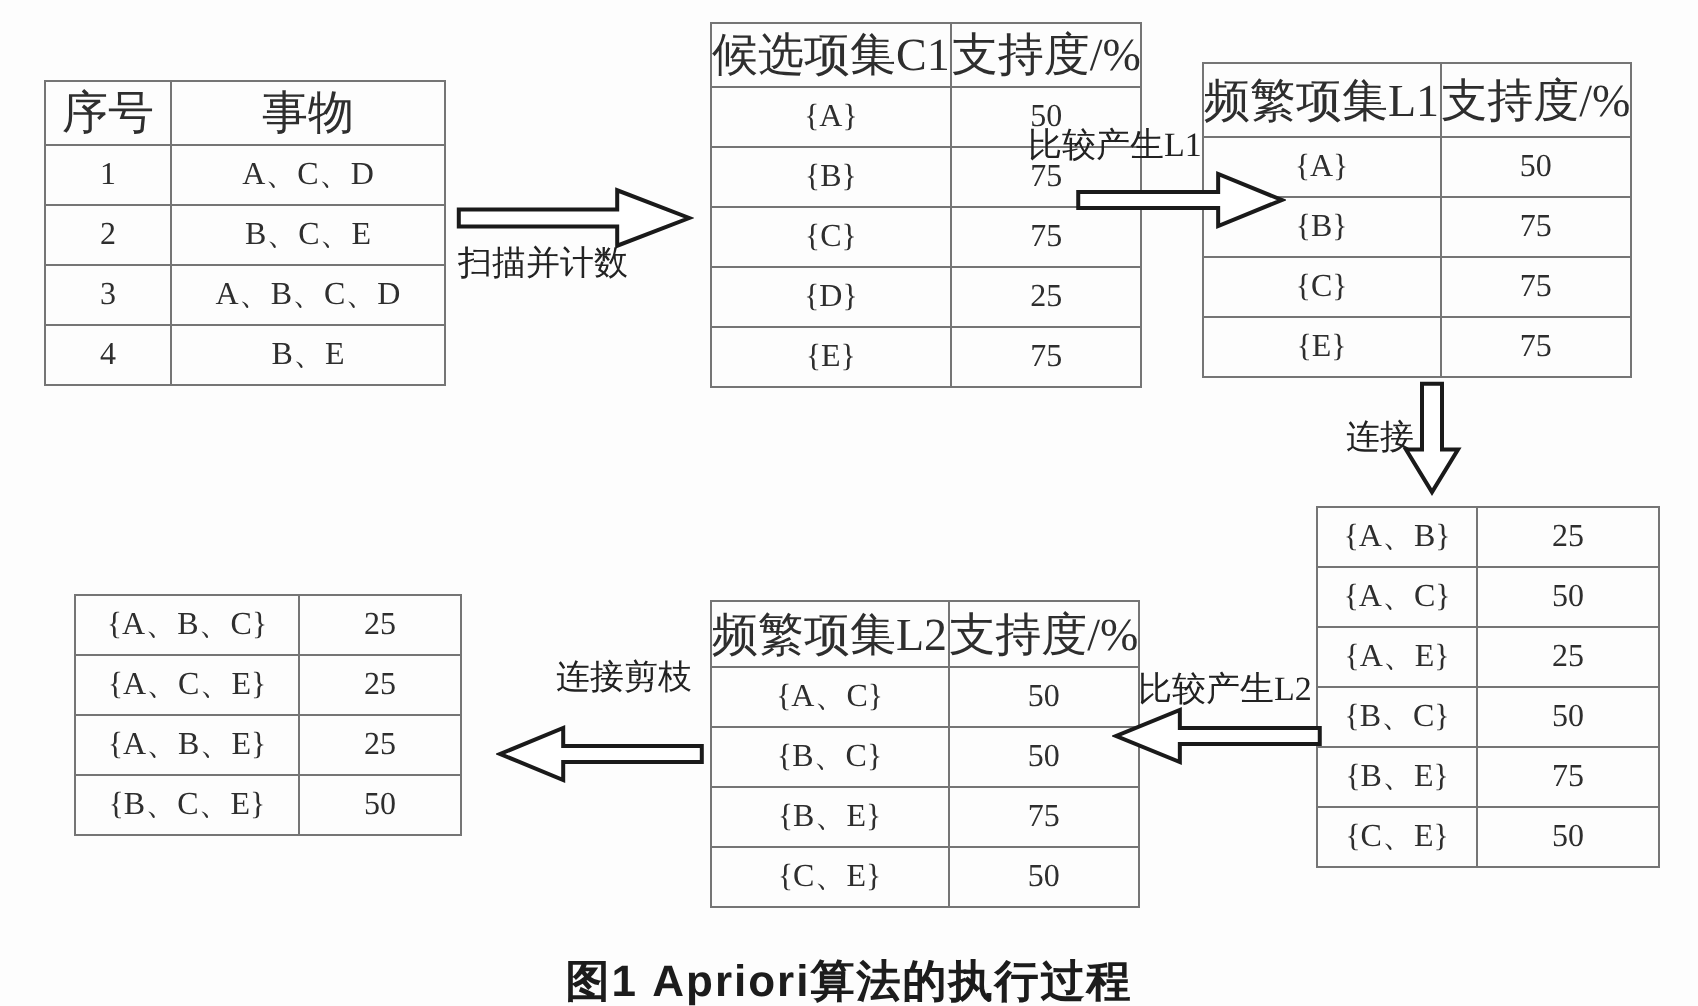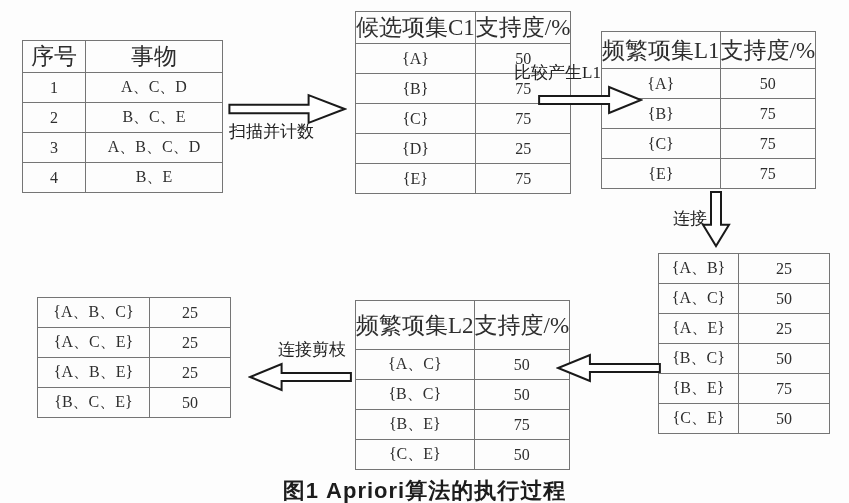--- a/index.html
+++ b/index.html
@@ -21,21 +21,21 @@
   .tbl tr { height:30px; }
 
   #t1 { left:22px; top:40px; }  #t1 tr.h { height:31px; }
   #t1 col.ca { width:63px; }    #t1 col.cb { width:137px; }
   #t2 { left:355px; top:11px; } #t2 tr.h { height:32px; }
   #t2 col.ca { width:102px; }   #t2 col.cb { width:74px; }
   #t3 { left:601px; top:15px;margin-top:16px; } #t3 tr.h { height:37px; }
   #t3 col.ca { width:108px; }   #t3 col.cb { width:68px; }
   #t4 { left:658px; top:253px; }#t4 tr.h { height:30px; }
   #t4 col.ca { width:80px; }    #t4 col.cb { width:91px; }
-  #t5 { left:355px; top:300px; }#t5 tr.h { height:49px; }
+  #t5 { left:355px; top:300px; }#t5 tr.h { height:33px; }
   #t5 col.ca { width:108px; }   #t5 col.cb { width:90px; }
   #t6 { left:37px; top:297px; } #t6 tr.h { height:34px; }
   #t6 col.ca { width:112px; }   #t6 col.cb { width:81px; }
 
   .arrow-label {
     position:absolute; font-size:17px; color:#222; white-space:nowrap;
     font-family:"Liberation Serif","DejaVu Serif",serif;
   }
   .arrow-svg { position:absolute; display:block; }
   .arrow-svg polygon {
@@ -44,21 +44,21 @@
   }
   #arr1 { left:227px; top:93px;  width:120px; height:32px; }
   #lab1 { left:229px; top:76px;margin-top:44px; }
   #arr2 { left:537px; top:85px;  width:106px; height:30px; }
   #lab2 { left:514px; top:61px; }
   #arr3 { left:701px; top:190px; width:30px;  height:58px; }
   #lab3 { left:673px; top:207px; }
   #arr4 { left:556px; top:353px; width:106px; height:30px; }
   #lab4 { left:569px; top:333px; }
   #arr5 { left:248px; top:362px; width:105px; height:30px; }
-  #lab5 { left:278px; top:338px; }
+  #lab5 { left:278px; top:327px; }
 
   .caption {
     position:absolute; left:0; top:476px; width:100%;
     text-align:center; font-size:22px; font-weight:bold; color:#1c1c1c;
     font-family:"Liberation Sans","DejaVu Sans",sans-serif;
     letter-spacing:1px;
   }
 </style>
 </head>
 <body>
@@ -263,20 +263,21 @@
   <span class="arrow-label" id="lab2">比较产生L1</span>
   <svg class="arrow-svg" id="arr2" viewBox="0 0 100 30" preserveAspectRatio="none">
     <polygon points="2,11 68,11 68,2 98,15 68,28 68,19 2,19"></polygon>
   </svg>
 
   <span class="arrow-label" id="lab3">连接</span>
   <svg class="arrow-svg" id="arr3" viewBox="0 0 30 60" preserveAspectRatio="none">
     <polygon points="10,2 20,2 20,36 28,36 15,58 2,36 10,36"></polygon>
   </svg>
 
+  <span class="arrow-label" id="lab4">比较产生L2</span>
   <svg class="arrow-svg" id="arr4" viewBox="0 0 100 30" preserveAspectRatio="none">
     <polygon points="98,11 32,11 32,2 2,15 32,28 32,19 98,19"></polygon>
   </svg>
 
   <span class="arrow-label" id="lab5">连接剪枝</span>
   <svg class="arrow-svg" id="arr5" viewBox="0 0 100 30" preserveAspectRatio="none">
     <polygon points="98,11 32,11 32,2 2,15 32,28 32,19 98,19"></polygon>
   </svg>
 
   <div class="caption">图1  Apriori算法的执行过程</div>

